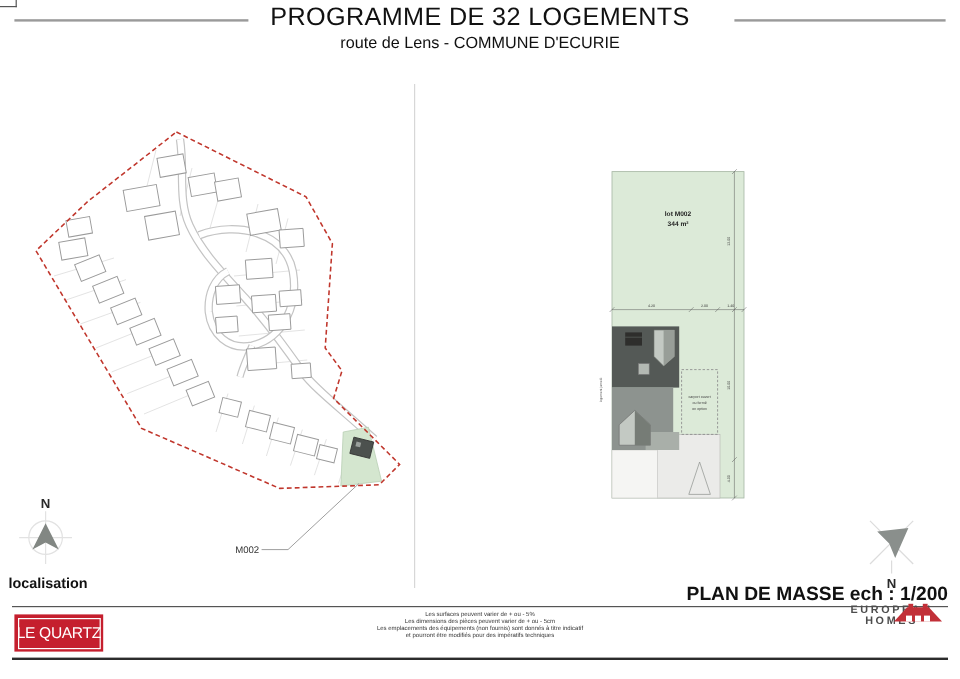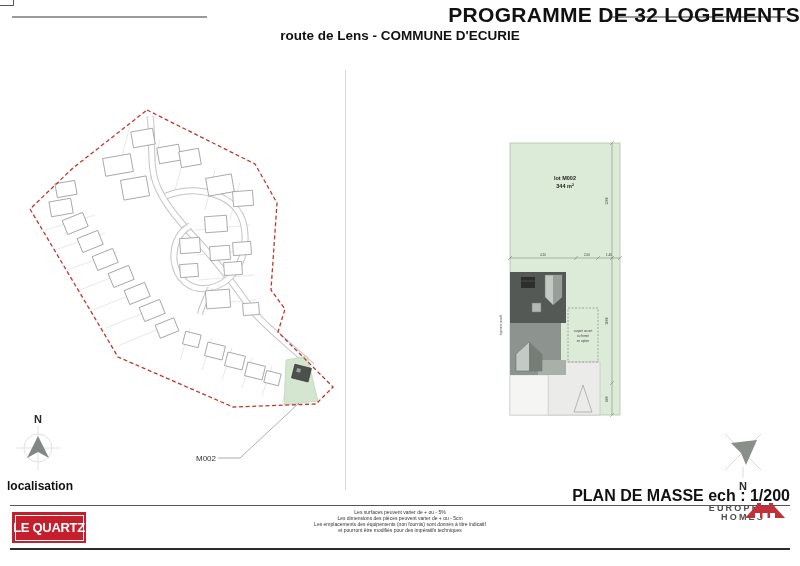--- a/index.html
+++ b/index.html
@@ -7,41 +7,41 @@
     width:800px;height:566px;position:relative;overflow:hidden;
     background:#ffffff;font-family:"Liberation Sans",sans-serif;color:#111;
   }
   
   .corner-mark{position:absolute;left:0;top:0;width:13px;height:5px;
     border-right:1px solid #555;border-bottom:1px solid #555;}
   .rule{position:absolute;height:2px;background:#9a9a9a;top:16px;}
   .rule.left{left:12px;width:195px;}
   .rule.right{left:612px;width:176px;}
   .title-block{position:absolute;left:0;top:4px;width:800px;text-align:center;line-height:1.08;}
-  .title-main{font-size:21px;font-weight:bold;letter-spacing:.3px;text-align:right;}
-  .title-sub{font-size:13.5px;font-weight:bold;margin-top:2px;}
+  .title-main{font-size:21px;font-weight:normal;letter-spacing:.3px;}
+  .title-sub{font-size:13.5px;font-weight:normal;margin-top:2px;}
   
   .vdivider{position:absolute;left:345px;top:70px;width:1px;height:420px;background:#d7d7d7;}
   .section-label-left{position:absolute;left:7px;top:479px;font-size:12px;font-weight:bold;}
   .section-label-right{position:absolute;right:10px;top:487px;font-size:16px;font-weight:bold;text-align:right;}
   
   svg{position:absolute;}
   #site-plan{left:0;top:70px;}
   #lot-plan{left:488px;top:135px;}
   #compass-right{left:700px;top:415px;}
   .houses rect{fill:#ffffff;stroke:#9a9a9a;stroke-width:.8;}
   .parcel-lines line{stroke:#d8d8d8;stroke-width:.6;}
   
   .footer-rule-top{position:absolute;left:10px;top:505px;width:780px;height:1px;background:#555;}
   .footer-rule-bottom{position:absolute;left:10px;top:548px;width:780px;height:2px;background:#2c2c2c;}
   .quartz{position:absolute;left:12px;top:512px;width:74px;height:31px;
     box-sizing:border-box;padding:2.5px;display:block;}
   .quartz-inner{width:100%;height:100%;box-sizing:border-box;border:1.5px solid #fff;
     display:flex;align-items:center;justify-content:center;
-    color:#fff;font-weight:bold;font-size:13px;letter-spacing:-.3px;white-space:nowrap;}
+    color:#fff;font-weight:normal;font-size:13px;letter-spacing:-.3px;white-space:nowrap;}
   .footer-center{position:absolute;left:0;top:508px;width:800px;text-align:center;line-height:1.05;}
   .model-title{font-size:13.5px;font-weight:bold;}
   .disclaimers{margin-top:1px;font-size:5px;line-height:6px;color:#333;}
   .eh-logo{position:absolute;left:702px;top:503px;width:82px;text-align:center;}
   .eh-word1{font-size:9px;letter-spacing:2.2px;color:#4d4d4d;font-weight:bold;margin-top:0px;}
   .eh-word2{font-size:9px;letter-spacing:2.2px;color:#4d4d4d;font-weight:bold;margin-top:-1px;}
 </style>
 </head>
 <body>
 

